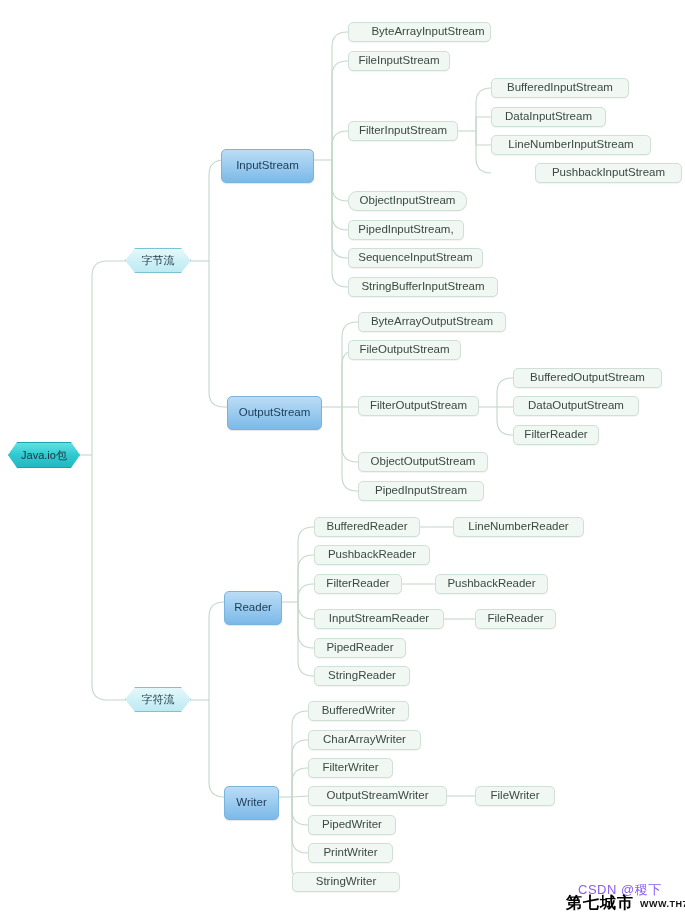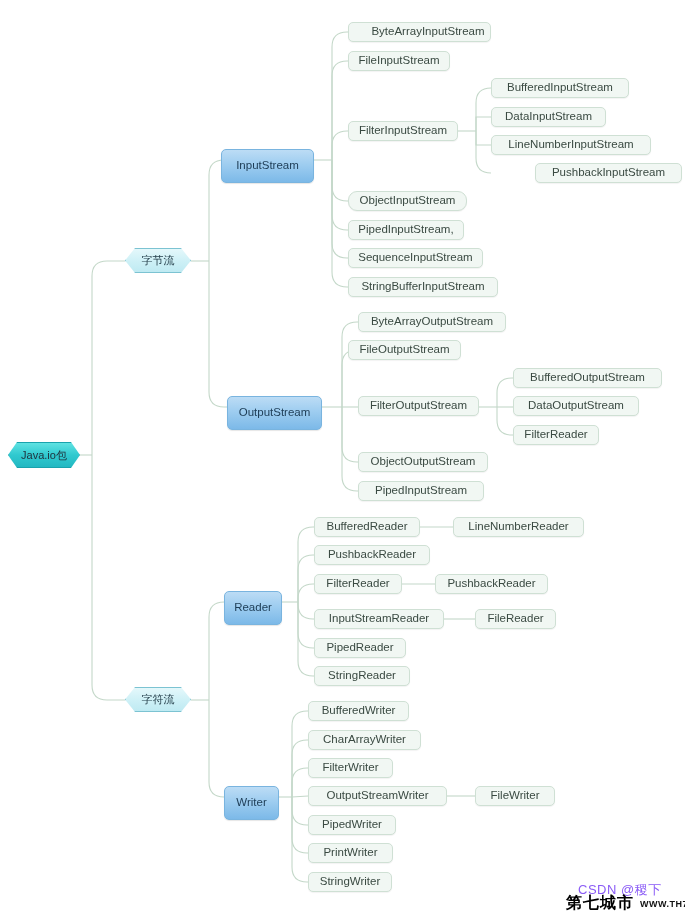--- a/index.html
+++ b/index.html
@@ -209,21 +209,21 @@
       <div class="node leaf" style="left: 314px; top: 666px; width: 96px; height: 20px;">StringReader</div>
       <div class="node leaf" style="left: 453px; top: 517px; width: 131px; height: 20px;">LineNumberReader</div>
       <div class="node leaf" style="left: 435px; top: 574px; width: 113px; height: 20px;">PushbackReader</div>
       <div class="node leaf" style="left: 475px; top: 609px; width: 81px; height: 20px;">FileReader</div>
       <div class="node leaf" style="left: 308px; top: 701px; width: 101px; height: 20px;">BufferedWriter</div>
       <div class="node leaf" style="left: 308px; top: 730px; width: 113px; height: 20px;">CharArrayWriter</div>
       <div class="node leaf" style="left: 308px; top: 758px; width: 85px; height: 20px;">FilterWriter</div>
       <div class="node leaf" style="left: 308px; top: 786px; width: 139px; height: 20px;">OutputStreamWriter</div>
       <div class="node leaf" style="left: 308px; top: 815px; width: 88px; height: 20px;">PipedWriter</div>
       <div class="node leaf" style="left: 308px; top: 843px; width: 85px; height: 20px;">PrintWriter</div>
-      <div class="node leaf" style="left: 308px; top: 872px; width: 84px; height: 20px;">StringWriter</div>
+      <div class="node leaf" style="left: 292px; top: 872px; width: 108px; height: 20px;">StringWriter</div>
       <div class="node leaf" style="left: 475px; top: 786px; width: 80px; height: 20px;">FileWriter</div>
     </div>
 
   <div class="wm-csdn" style="left:578px; top:881px;">CSDN @稷下</div>
   <div class="wm-logo" style="left:566px; top:893px;">
     <span class="cn-name">第七城市</span>
     <span class="url">WWW.TH7.CN</span>
   </div>
 
 </div>

